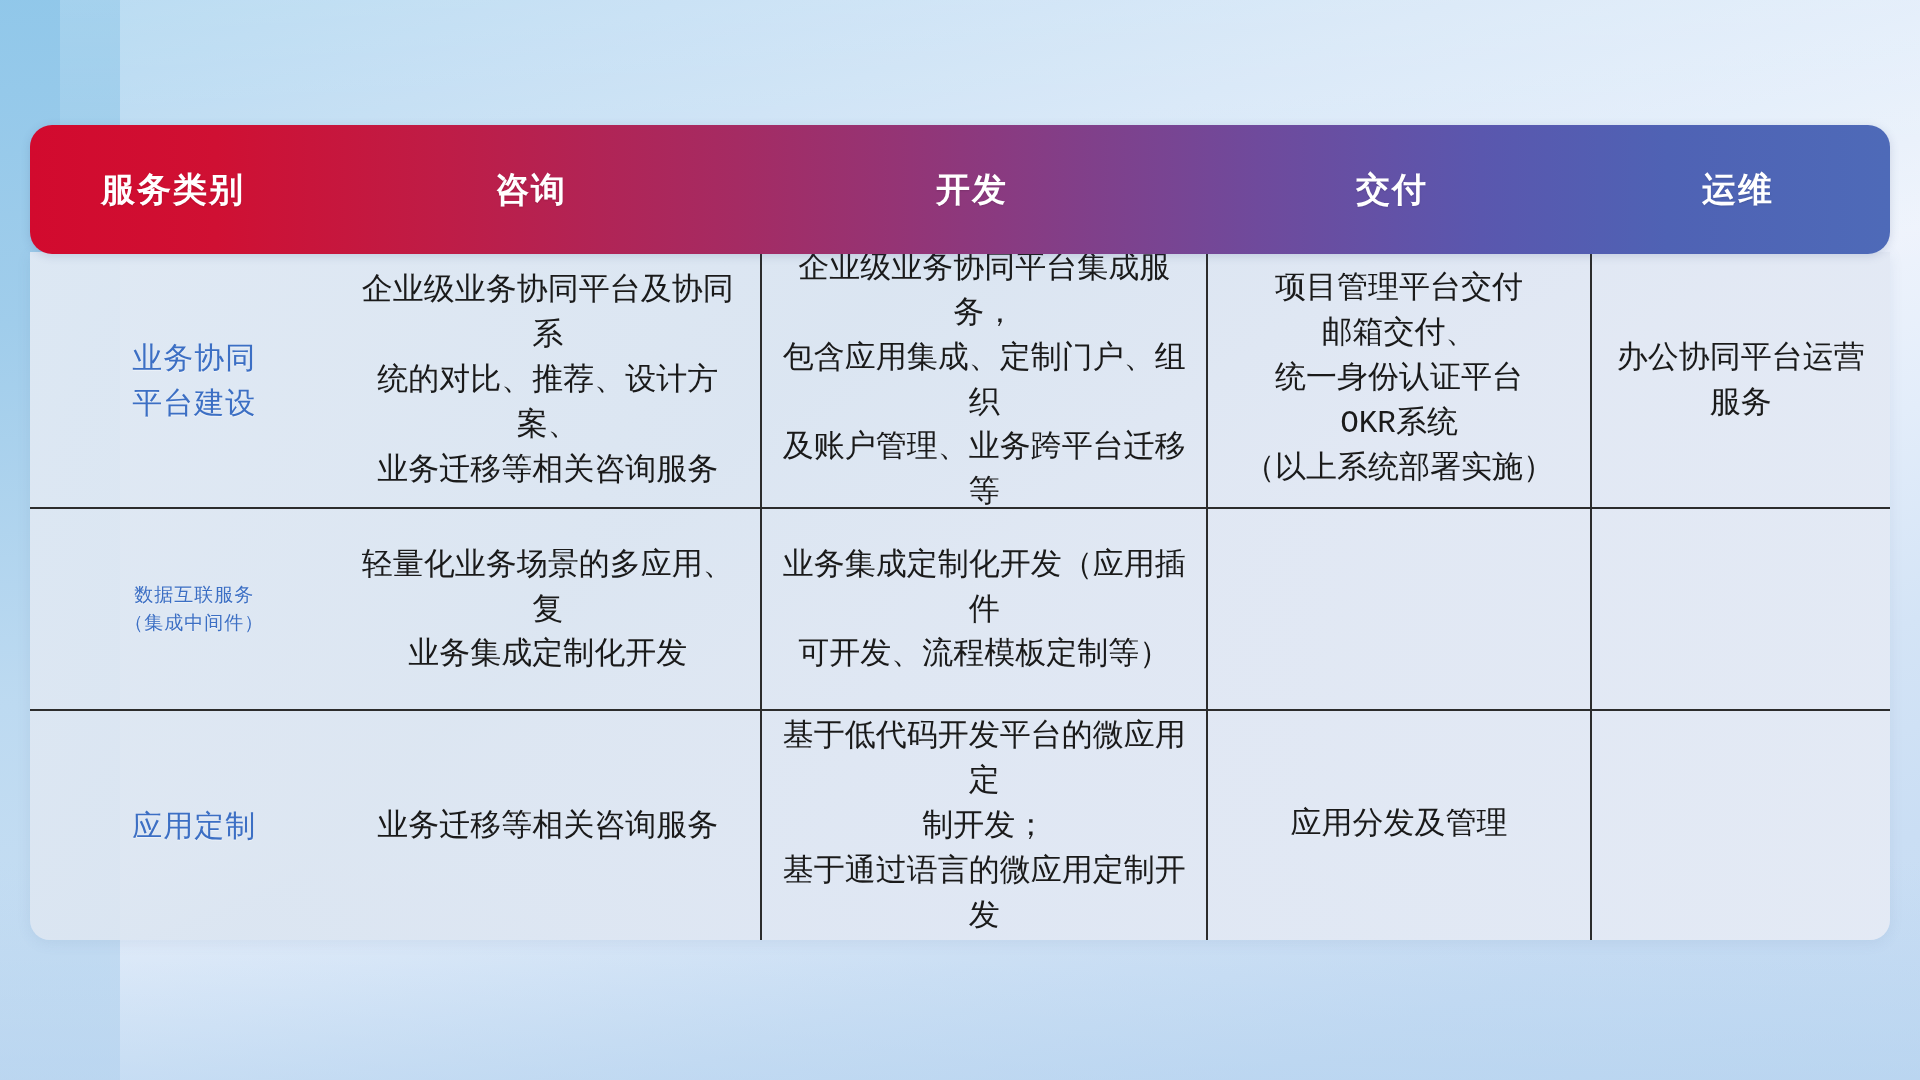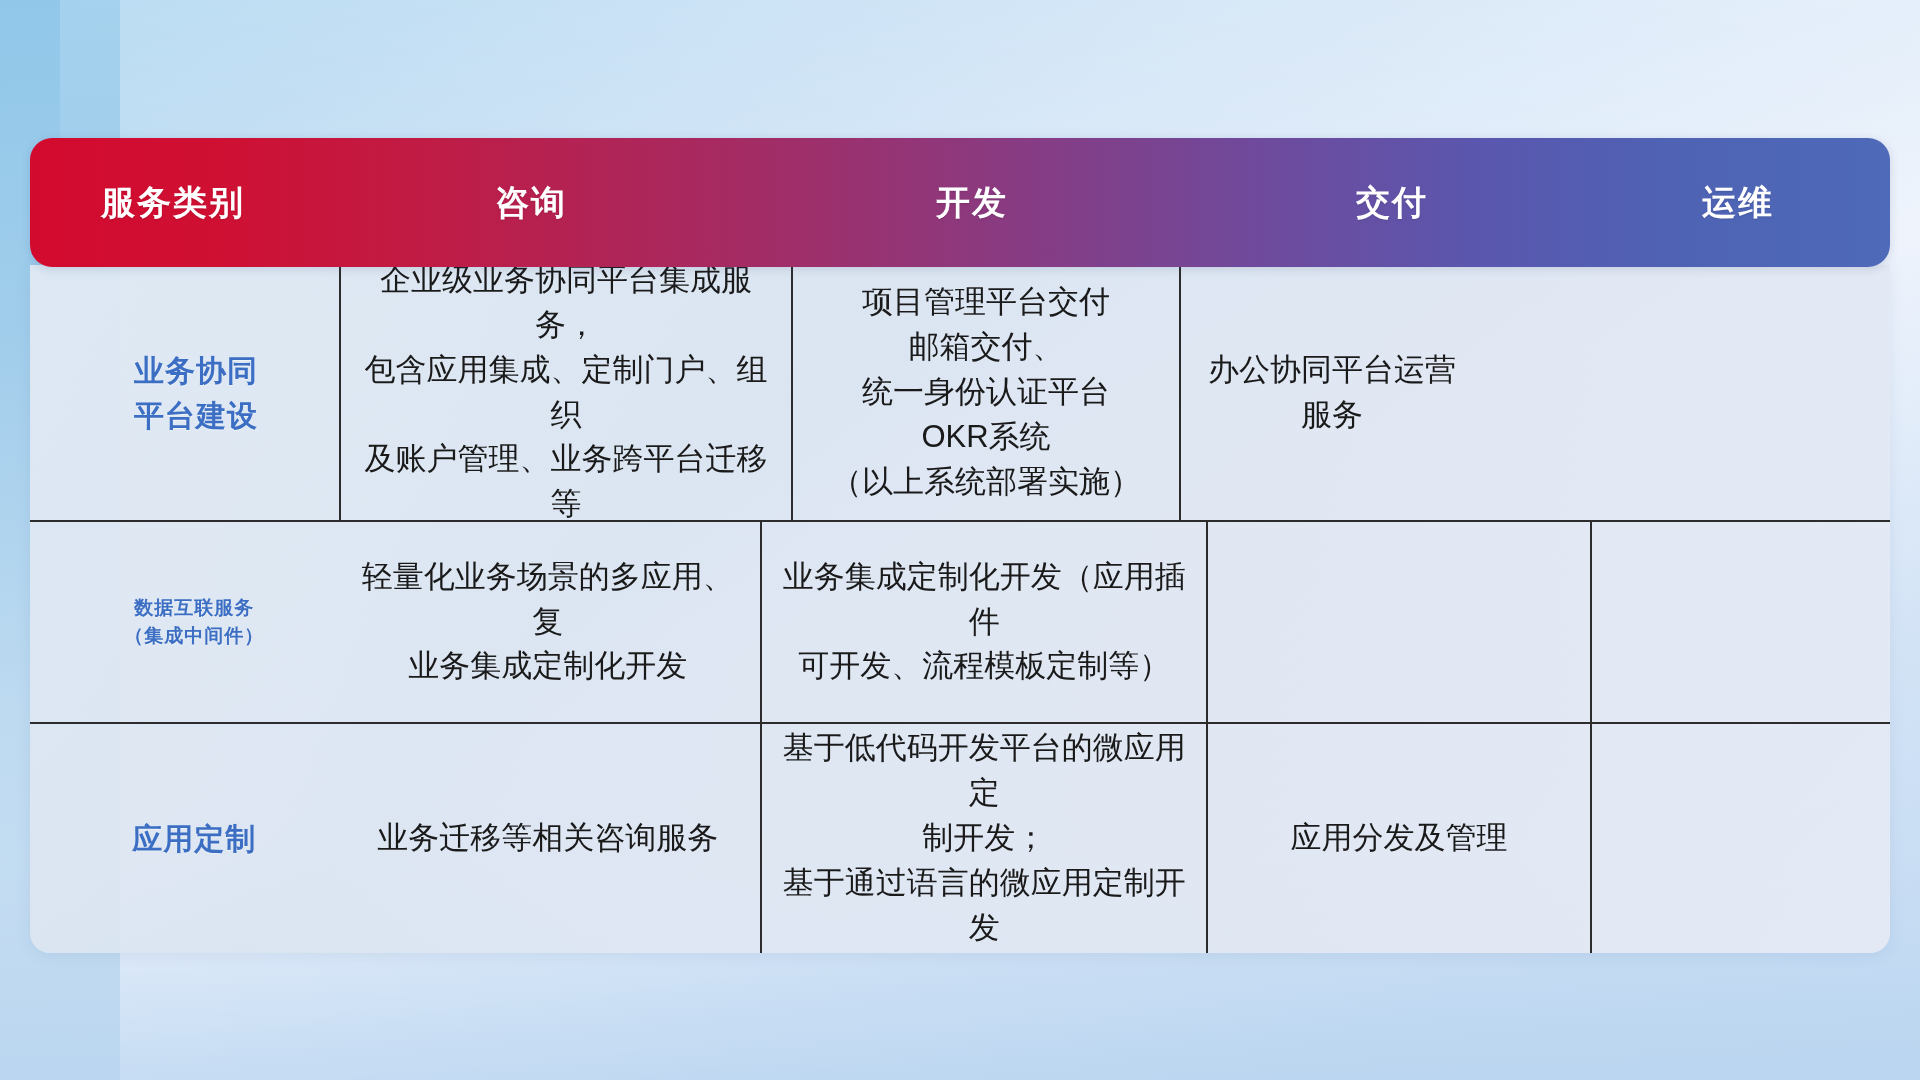--- a/index.html
+++ b/index.html
@@ -41,21 +41,21 @@
   .bg-wash-bottom {
     position: absolute;
     left: 0; bottom: 0;
     width: 1920px; height: 220px;
     background: linear-gradient(180deg, rgba(176,208,238,0) 0%, rgba(176,208,238,.55) 100%);
   }
 
   .table-wrap {
     position: absolute;
     left: 30px;
-    top: 138px;
+    top: 125px;
     width: 1860px;
   }
 
   
   .thead {
     height: 129px;
     border-radius: 22px;
     background: linear-gradient(90deg,
         #d20a2e 0%,
         #cf1033 10%,
@@ -110,34 +110,34 @@
     font-size: 31px;
     line-height: 1.45;
     color: #1a1a1a;
     text-align: center;
     white-space: pre-line;
   }
   .td.div-left { border-left: 2px solid #2c2c2c; }
 
   .td.rowlabel {
     color: #3c6fc4;
-    font-weight: bold;
+    font-weight: normal;
     font-size: 30px;
     line-height: 1.5;
     letter-spacing: 1px;
     text-shadow: 0 1px 1px rgba(255,255,255,.5);
     margin-left: 23px;
   }
   .td.rowlabel.small { font-size: 19px; }
 
   
   .c0 { width: 286px; }
   .c1 { width: 430px; }
   .c2 { width: 452px; }
-  .c3 { width: 388px; }
+  .c3 { width: 388px; font-family: Liberation Mono, monospace; }
   .c4 { width: 304px; }
 
   .r0 { height: 255px; }
   .r1 { height: 200px; }
   .r2 { height: 229px; }
 </style>
 </head>
 <body>
 
 <div class="bg-wash-left"></div>
@@ -152,20 +152,23 @@
     <div class="th c2">开发</div>
     <div class="th c3">交付</div>
     <div class="th c4">运维</div>
   </div>
 
   <div class="tbody">
 
     <div class="trow r0">
       <div class="td rowlabel c0">业务协同
 平台建设</div>
+      <div class="td c1">企业级业务协同平台及协同系
+统的对比、推荐、设计方案、
+业务迁移等相关咨询服务</div>
       <div class="td c2 div-left">企业级业务协同平台集成服务，
 包含应用集成、定制门户、组织
 及账户管理、业务跨平台迁移等</div>
       <div class="td c3 div-left">项目管理平台交付
 邮箱交付、
 统一身份认证平台
 OKR系统
 （以上系统部署实施）</div>
       <div class="td c4 div-left">办公协同平台运营服务</div>
     </div>

